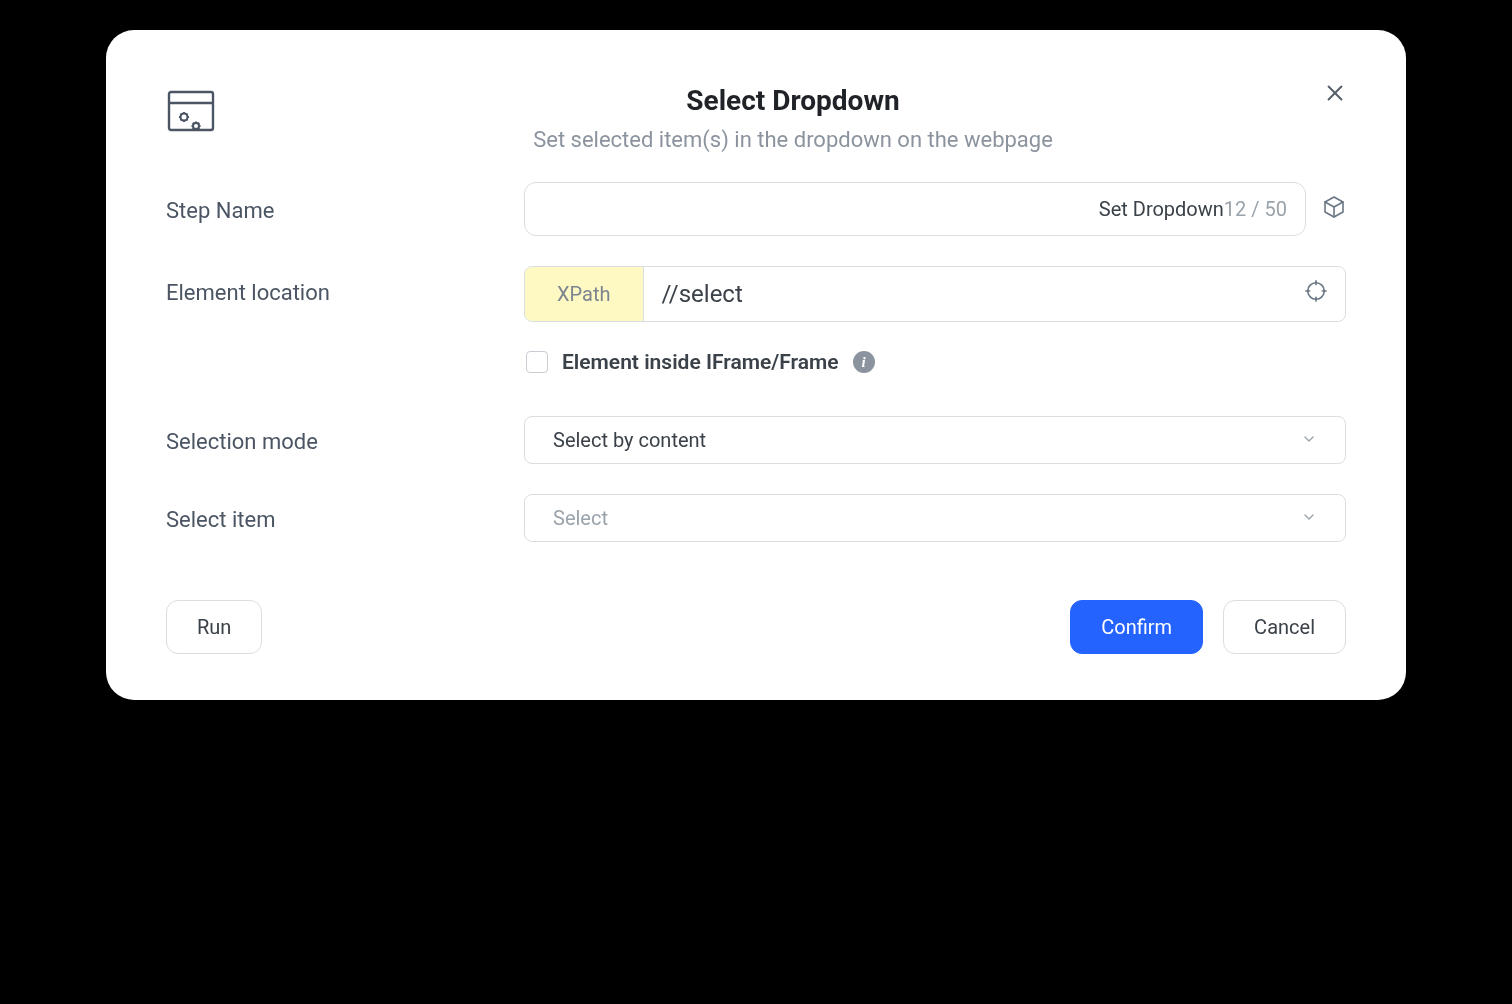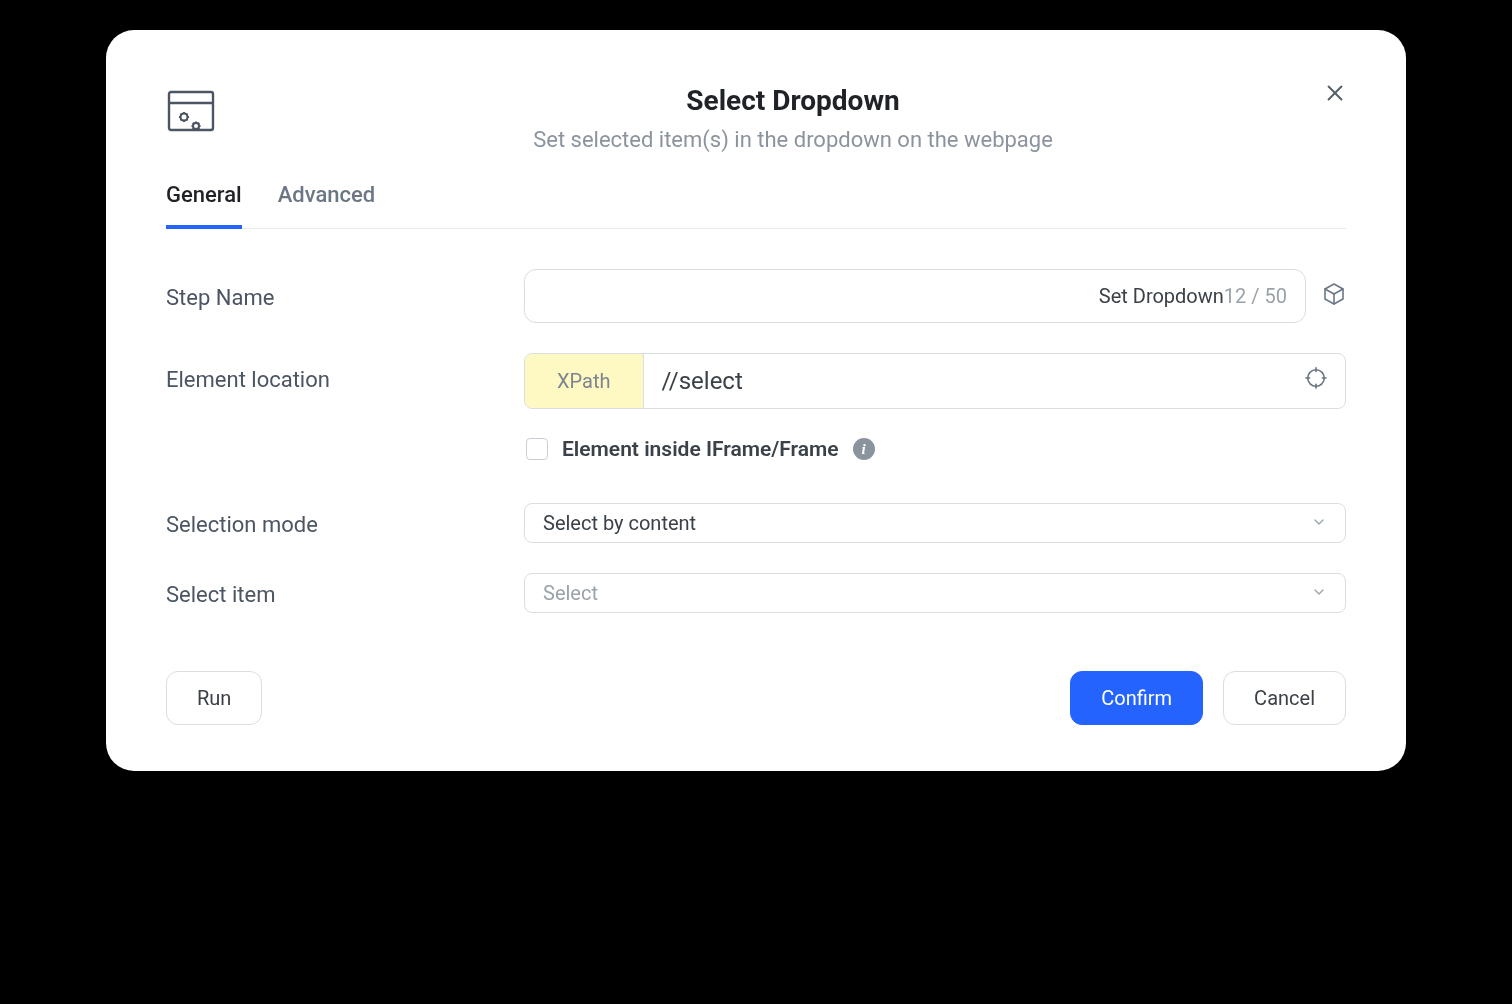--- a/index.html
+++ b/index.html
@@ -144,24 +144,24 @@
   .info-icon {
     width: 22px; height: 22px; border-radius: 50%;
     background: #8b949e; color: #fff;
     display: flex; align-items: center; justify-content: center;
     font-style: italic; font-family: Georgia, serif;
     font-size: 15px; font-weight: 700;
     cursor: pointer;
   }
   .select-box {
     flex: 1;
-    height: 40px;
+    height: 48px;
     border: 1px solid #d9dee3;
     border-radius: 8px;
-    padding: 0 18px;
+    padding: 0 28px;
     display: flex;
     align-items: center;
     justify-content: space-between;
     font-size: 20px;
     cursor: pointer;
     background: #fff;
   }
   .select-box .value { color: #3a4148; }
   .select-box .placeholder { color: #9aa3ab; }
   .chevron { color: #9aa3ab; }
@@ -224,24 +224,20 @@
         <line x1="33.2" y1="34.8" x2="32.2" y2="35.8" stroke-width="2"></line>
           <line x1="26.8" y1="41.2" x2="27.8" y2="40.2" stroke-width="2"></line>
       </svg>
     </div>
     <div class="header-text">
       <div class="modal-title">Select Dropdown</div>
       <div class="modal-subtitle">Set selected item(s) in the dropdown on the webpage</div>
     </div>
   </div>
 
-  <div class="tabs">
-    <div class="tab active">General</div>
-    <div class="tab">Advanced</div>
-  </div>
 
   <div class="form-row">
     <div class="form-label">Step Name</div>
     <div class="form-field">
       <div class="text-input">
         <span class="value">Set Dropdown</span>
         <span class="char-count">12 / 50</span>
       </div>
       <span class="cube-icon">
         <svg width="24" height="24" viewBox="0 0 24 24" fill="none" stroke="currentColor" stroke-width="1.6" stroke-linejoin="round" stroke-linecap="round">

